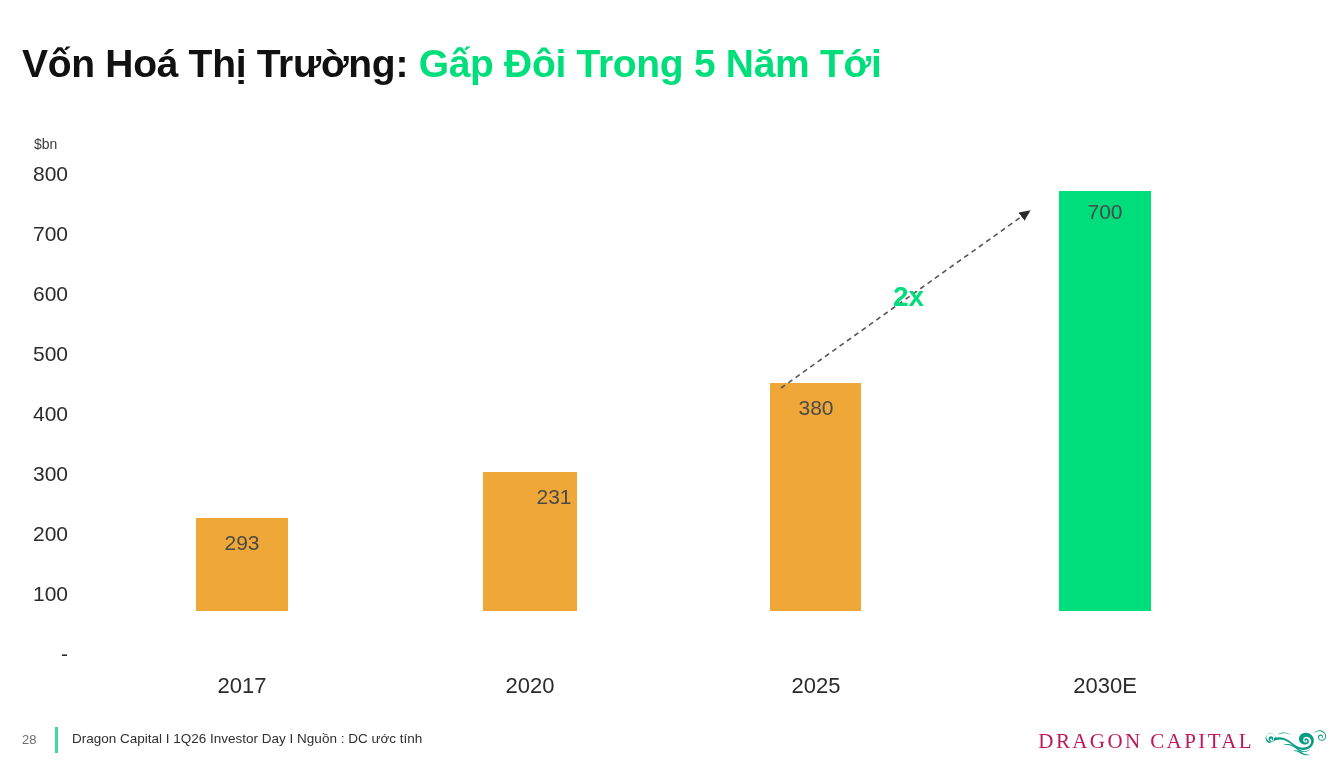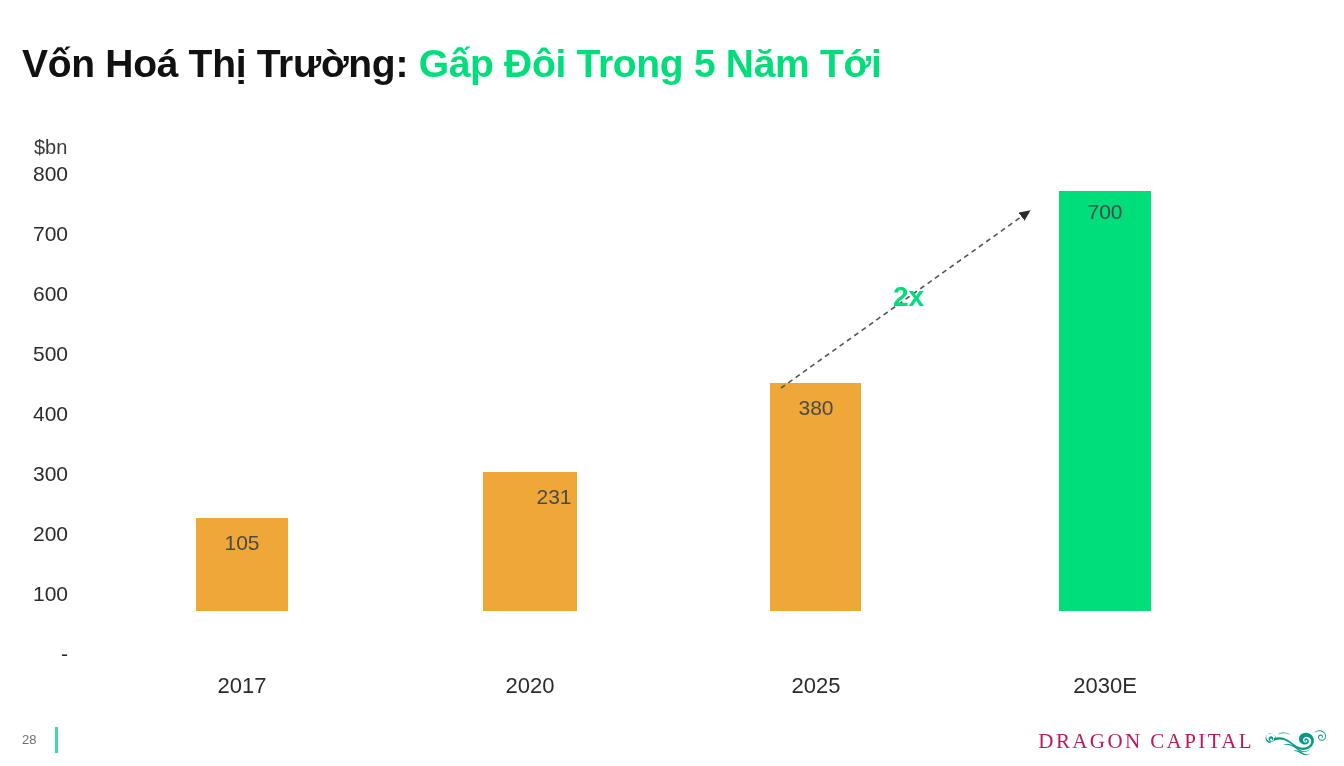--- a/index.html
+++ b/index.html
@@ -36,21 +36,21 @@
     left: 0;
     top: 0;
     width: 1344px;
     height: 720px;
   }
 
   .axis-unit {
     position: absolute;
     left: 34px;
     top: 136px;
-    font-size: 20px;
+    font-size: 14px;
     color: #3a3a3a;
   }
 
   .ytick {
     position: absolute;
     width: 70px;
     text-align: right;
     left: -2px;
     font-size: 21px;
     color: #2b2b2b;
@@ -170,21 +170,21 @@
   <div class="ytick" style="top:474px">300</div>
   <div class="ytick" style="top:534px">200</div>
   <div class="ytick" style="top:594px">100</div>
   <div class="ytick zero" style="top:654px">-</div>
 
   <div class="bar" style="left:196px; width:92px; height:93px; bottom:109px; background:#EFA838;"></div>
   <div class="bar" style="left:483px; width:94px; height:139px; bottom:109px; background:#EFA838;"></div>
   <div class="bar" style="left:770px; width:91px; height:228px; bottom:109px; background:#EFA838;"></div>
   <div class="bar" style="left:1059px; width:92px; height:420px; bottom:109px; background:#00DE7C;"></div>
 
-  <div class="bar-label" style="left:242px; top:531px;">105</div>
+  <div class="bar-label" style="left:242px; top:531px;">293</div>
   <div class="bar-label" style="left:530px; top:485px;margin-left:24px;">231</div>
   <div class="bar-label" style="left:816px; top:396px;">380</div>
   <div class="bar-label" style="left:1105px; top:200px;">700</div>
 
   <div class="cat-label" style="left:242px;">2017</div>
   <div class="cat-label" style="left:530px;">2020</div>
   <div class="cat-label" style="left:816px;">2025</div>
   <div class="cat-label" style="left:1105px;">2030E</div>
 
   <svg id="annotation-arrow" viewBox="0 0 1344 720">
@@ -195,20 +195,21 @@
     </defs>
     <line x1="781" y1="388" x2="1028" y2="212" stroke="#555555" stroke-width="1.6" stroke-dasharray="5 4" marker-end="url(#arrowhead)"></line>
   </svg>
 
   <div id="annotation-2x">2x</div>
 </div>
 
 <div id="footer">
   <div id="footer-page">28</div>
   <div id="footer-divider"></div>
+  <div id="footer-text">Dragon Capital I 1Q26 Investor Day I Nguồn : DC ước tính</div>
 
   <div id="logo">
     <div id="logo-word">DRAGON CAPITAL</div>
     <svg id="logo-mark" width="62" height="34" viewBox="0 0 62 34">
       <g fill="#009C84">
         <path d="M7,18 C3,17 1,14 3,11 C5,8 10,9 11,12 C12,15 10,17 8,17 C6.6,17 5.8,16 6.2,15 C6.6,14.2 8,14.3 8.2,15.2 C8.3,15.9 7.6,16.2 7.2,15.8 C7.6,16.6 9.2,16.3 9.4,15 C9.6,13.2 8,12 6.4,12.4 C4.6,12.9 4,15 5.2,16.4 C6.4,17.9 9.2,18.1 10.8,16.6 C12.6,14.9 12.1,11.6 9.6,10.2 C7,8.7 3.4,9.6 2,12.3 C0.6,15 2.4,18.3 6,19.3 Z"></path>
         <path d="M10,14 C16,12 22,14 27,18 C31,21.3 35,24 40,23.6 C45,23.2 48,19.6 47,16 C46.2,13.2 43,11.8 40.6,13.2 C38.6,14.4 38.6,17.2 40.4,18.2 C41.8,19 43.4,18.2 43.4,17 C43.4,16.1 42.4,15.6 41.8,16.2 C41.4,16.6 41.6,17.3 42.2,17.3 C41.6,17.9 40.5,17.4 40.4,16.4 C40.2,15 41.6,14 43,14.4 C45,15 45.6,17.6 44.2,19.2 C42.4,21.2 38.8,21 36.6,18.8 C34,16.2 34.6,11.8 38,9.8 C41.6,7.6 46.6,9 48.8,12.8 C51.2,16.9 49.4,22.2 45,24.6 C40.4,27.1 34.6,25.8 30.4,22.4 C26,18.8 21,15.2 15.6,15.4 C13.6,15.5 11.7,15.9 10,16.6 Z"></path>
         <path d="M20,21 C24,20.2 28,21.6 31.4,24.2 C34,26.2 36.6,28 39.8,28 C43,28 45.6,26.4 46,24.2 C44.6,26.8 41.6,27.8 38.6,27 C35.4,26.1 33,23.6 30,21.8 C27,20 23.4,19.4 20,20.4 Z"></path>
         <path d="M50,9 C53,6.6 57,6.6 59.6,8.8 C61.6,10.5 61.8,13.4 60,15 C58.4,16.4 56,16 55.2,14.4 C54.6,13.2 55.4,11.8 56.7,11.8 C57.7,11.8 58.3,12.7 57.9,13.5 C57.6,14.1 56.7,14.1 56.5,13.5 C56.9,14.5 58.4,14.4 58.8,13.2 C59.3,11.7 58,10.3 56.4,10.5 C54.4,10.8 53.4,13 54.4,14.8 C55.6,17 58.8,17.4 60.8,15.4 C63,13.2 62.4,9.4 59.4,7.4 C56.4,5.4 52.2,6 50,9 Z"></path>
         <path d="M30,26.5 C33,26 36,27 38.6,28.8 C41,30.4 43.6,31 46,30 C43.8,31.8 40.6,31.6 37.8,30 C35,28.4 32.6,26.8 30,27 Z"></path>

